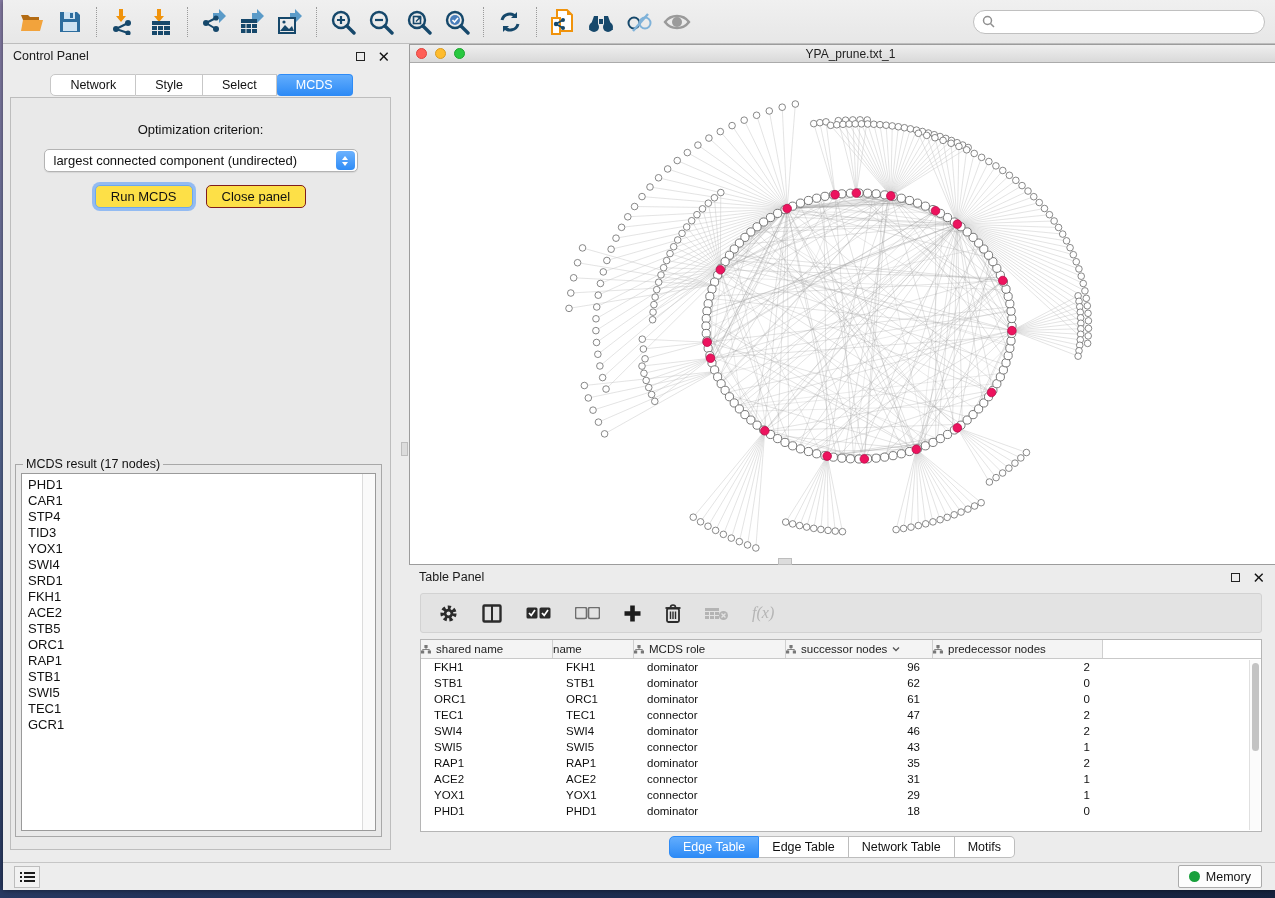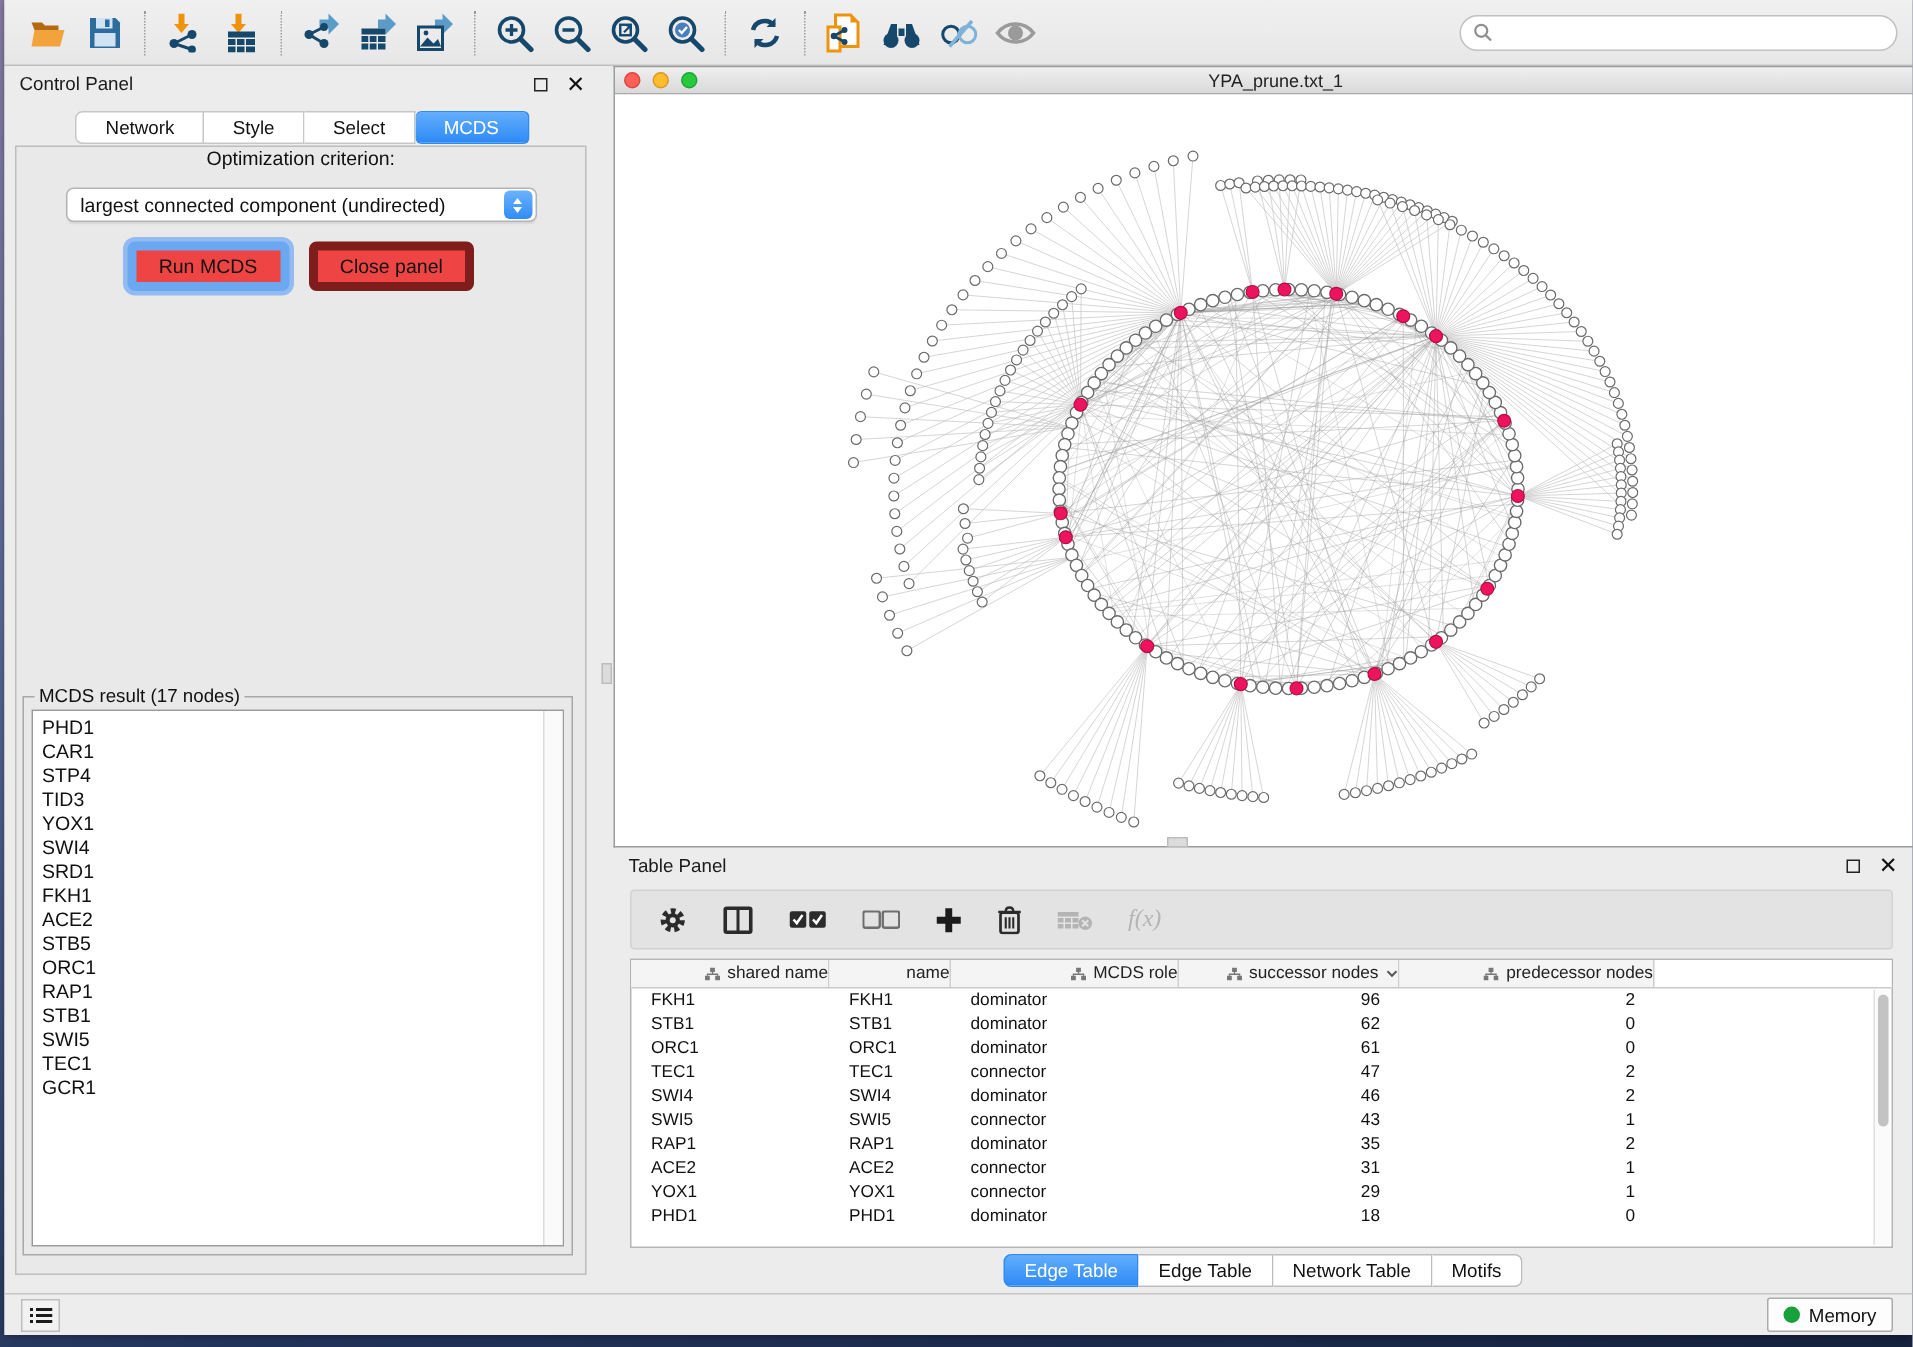--- a/index.html
+++ b/index.html
@@ -24,28 +24,28 @@
   .panel-head .sp { flex:1; }
   .float-ic { width:9px; height:9px; border:1.5px solid #222; margin-right:12px; cursor:pointer; }
   .close-ic { font-size:15px; font-weight:bold; color:#111; line-height:1; cursor:pointer; }
   .cp-tabs { display:flex; justify-content:center; margin:6px 0 0 0; flex:none; }
   .cp-tab { font-size:12.5px; padding:3px 19px; background:#fff; border:1px solid #c7c7c7; border-left:none; color:#111; cursor:pointer; }
   .cp-tab:first-child { border-left:1px solid #c7c7c7; border-radius:5px 0 0 5px; }
   .cp-tab:last-child { border-radius:0 5px 5px 0; }
   .cp-tab.active { background:linear-gradient(#62adfd,#2e8bf6); color:#fff; border-color:#2e8bf6; border-radius:4px; }
   .cp-body { flex:1; border:1px solid #bdbdbd; background:#e9e9e9; margin:1px 9px 12px 7px; display:flex; flex-direction:column; min-height:0; }
   .cp-top { height:366px; flex:none; display:flex; flex-direction:column; align-items:center; }
-  .opt-label { font-size:13px; color:#111; }
+  .opt-label { font-size:13px; margin-top:24px; color:#111; }
   .dropdown { margin-top:12px; width:314px; height:23px; background:#fff; border:1px solid #b3b3b3; border-radius:5px; display:flex; align-items:center; cursor:pointer; box-shadow:0 1px 1px rgba(0,0,0,.08); }
   .dropdown .val { flex:1; font-size:13px; padding-left:9px; color:#111; white-space:nowrap; }
   .stepper { width:19px; height:19px; margin-right:2px; border-radius:4px; background:linear-gradient(#6cb2fe,#2f8cf6); display:flex; flex-direction:column; align-items:center; justify-content:center; gap:2px; }
   .stepper .up { width:0; height:0; border-left:3.5px solid transparent; border-right:3.5px solid transparent; border-bottom:4px solid #fff; }
   .stepper .dn { width:0; height:0; border-left:3.5px solid transparent; border-right:3.5px solid transparent; border-top:4px solid #fff; }
   .btn-row { margin-top:13px; display:flex; gap:13px; }
-  .mac-btn { font-size:13px; padding:3px 15px; background:#ef4444; border:6px solid #7f1d1d; border-radius:5px; cursor:pointer; color:#111; }
+  .mac-btn { font-size:13px; padding:3px 15px; background:#fde047; border:1px solid #7f1d1d; border-radius:5px; cursor:pointer; color:#111; }
   .mac-btn.focus { box-shadow:0 0 0 3px rgba(77,150,250,.55); border-color:#6ba8f2; }
   .mcds-fieldset { flex:1; margin:0 8px 12px 4px; border:1px solid #a8a8a8; position:relative; min-height:0; display:flex; padding:8px 5px 5px 5px; }
   .mcds-legend { position:absolute; top:-8px; left:7px; background:#e9e9e9; font-size:12.5px; padding:0 3px; color:#111; }
   .mcds-list { flex:1; background:#fff; border:1px solid #9a9a9a; display:flex; min-height:0; }
   .mcds-items { flex:1; overflow:hidden; padding:3px 0 0 6px; }
   .mcds-item { font-size:13px; line-height:16px; color:#111; }
   .mcds-scroll { width:13px; background:#fafafa; border-left:1px solid #dcdcdc; flex:none; }
 
   
   .vsplit { width:9px; flex:none; background:#ececec; position:relative; cursor:col-resize; }
@@ -63,21 +63,21 @@
   .net-canvas { flex:1; background:#fff; position:relative; overflow:hidden; }
   .hsplit-handle { position:absolute; bottom:-1px; left:368px; width:14px; height:7px; background:#dcdcdc; border:1px solid #bdbdbd; cursor:row-resize; }
 
   
   .tpanel { flex:1; background:#ececec; display:flex; flex-direction:column; min-height:0; }
   .tp-toolbar { height:40px; flex:none; margin:4px 13px 6px 11px; background:#e3e3e3; border:1px solid #d2d2d2; border-radius:3px; display:flex; align-items:center; gap:24px; padding:0 18px; }
   .tp-ic { display:flex; align-items:center; justify-content:center; cursor:pointer; background:none; border:none; }
   .fx { font-family:"Liberation Serif","DejaVu Serif",serif; font-style:italic; font-size:16px; color:#b4b4b4; }
   .tablewrap { flex:1; margin:0 13px 0 11px; border:1px solid #b5b5b5; background:#fff; display:flex; flex-direction:column; min-height:0; position:relative; }
   .thead { height:19px; flex:none; display:flex; border-bottom:1px solid #c9c9c9; background:#fff; }
-  .th { background:#f4f4f4; border-right:1px solid #cfcfcf; display:flex; align-items:center; justify-content:flex-end; gap:5px; font-size:11.5px; color:#222; cursor:pointer; }
+  .th { background:#f4f4f4; border-right:1px solid #cfcfcf; display:flex; align-items:center; justify-content:flex-start; gap:5px; font-size:11.5px; color:#222; cursor:pointer; }
   .th .colic { flex:none; }
   .tbody { flex:1; overflow:hidden; }
   .tr { display:flex; height:16px; align-items:center; }
   .td { font-size:11.5px; color:#111; padding-left:13px; white-space:nowrap; }
   .td.num { text-align:right; padding-left:0; padding-right:13px; }
   .tscroll { position:absolute; top:20px; bottom:1px; right:1px; width:11px; background:#fbfbfb; border-left:1px solid #e0e0e0; }
   .tscroll .thumb { position:absolute; top:3px; left:1.5px; width:7px; height:88px; border-radius:4px; background:#c3c3c3; }
   .bottom-tabs { height:30px; flex:none; display:flex; justify-content:center; align-items:center; }
   .bt-tab { font-size:12.5px; padding:3px 13px; background:#fff; border:1px solid #bdbdbd; border-left:none; color:#111; cursor:pointer; }
   .bt-tab:first-child { border-left:1px solid #bdbdbd; border-radius:5px 0 0 5px; }

